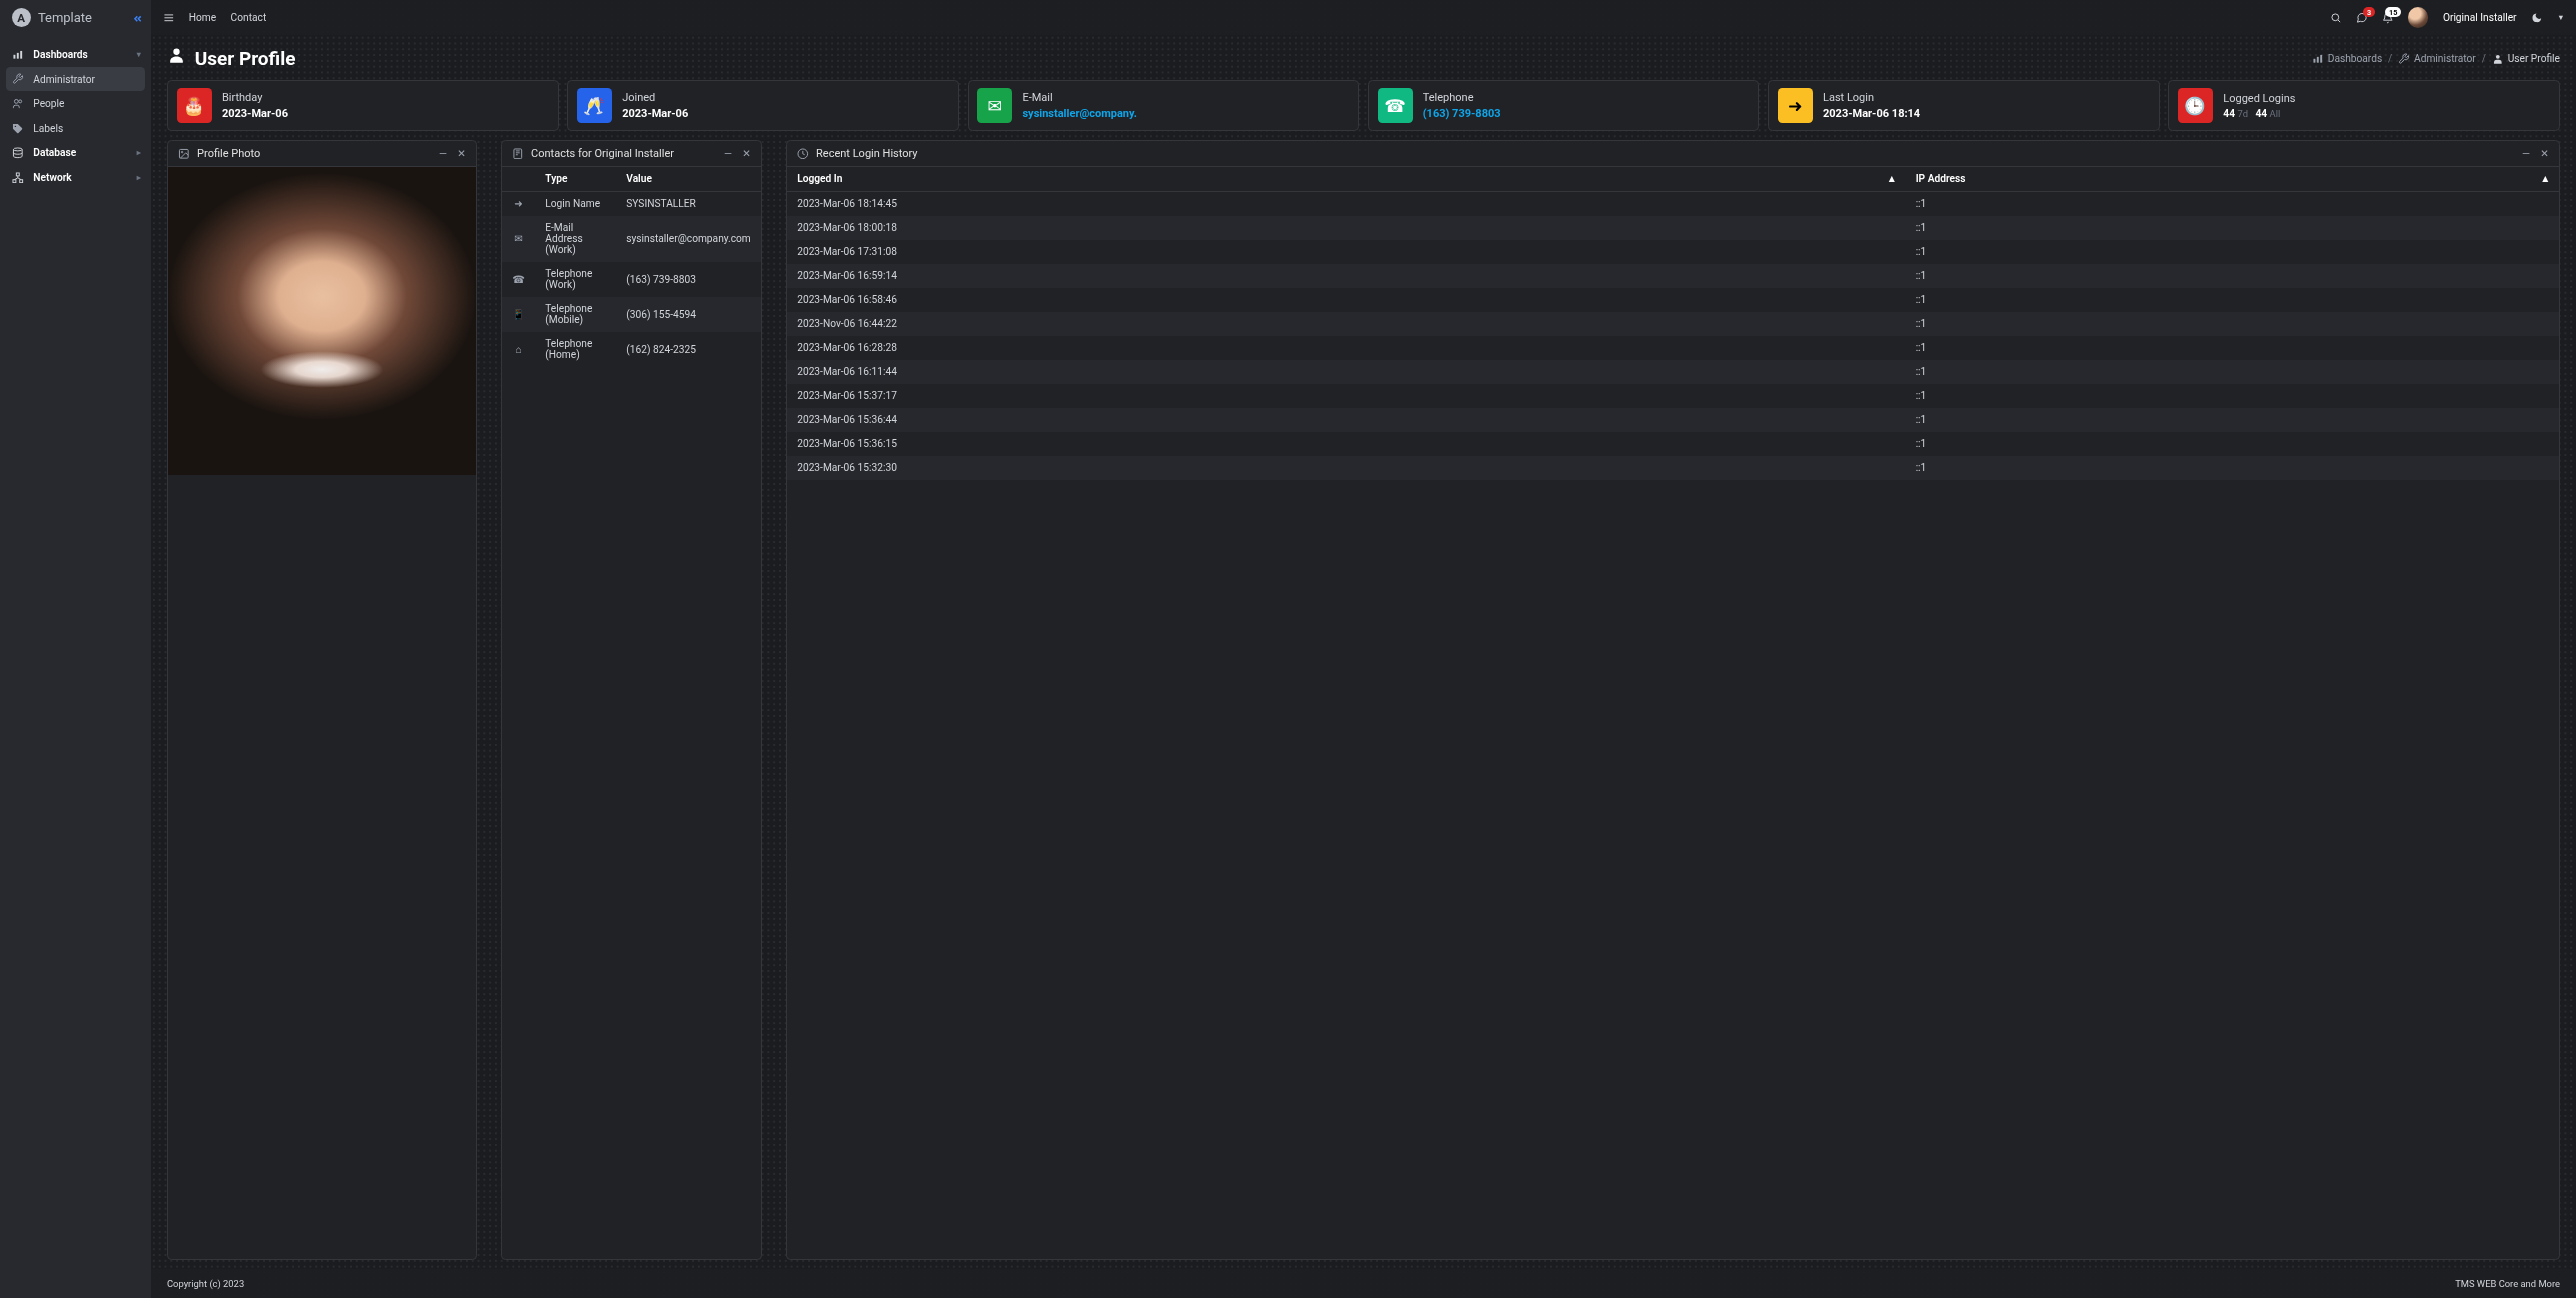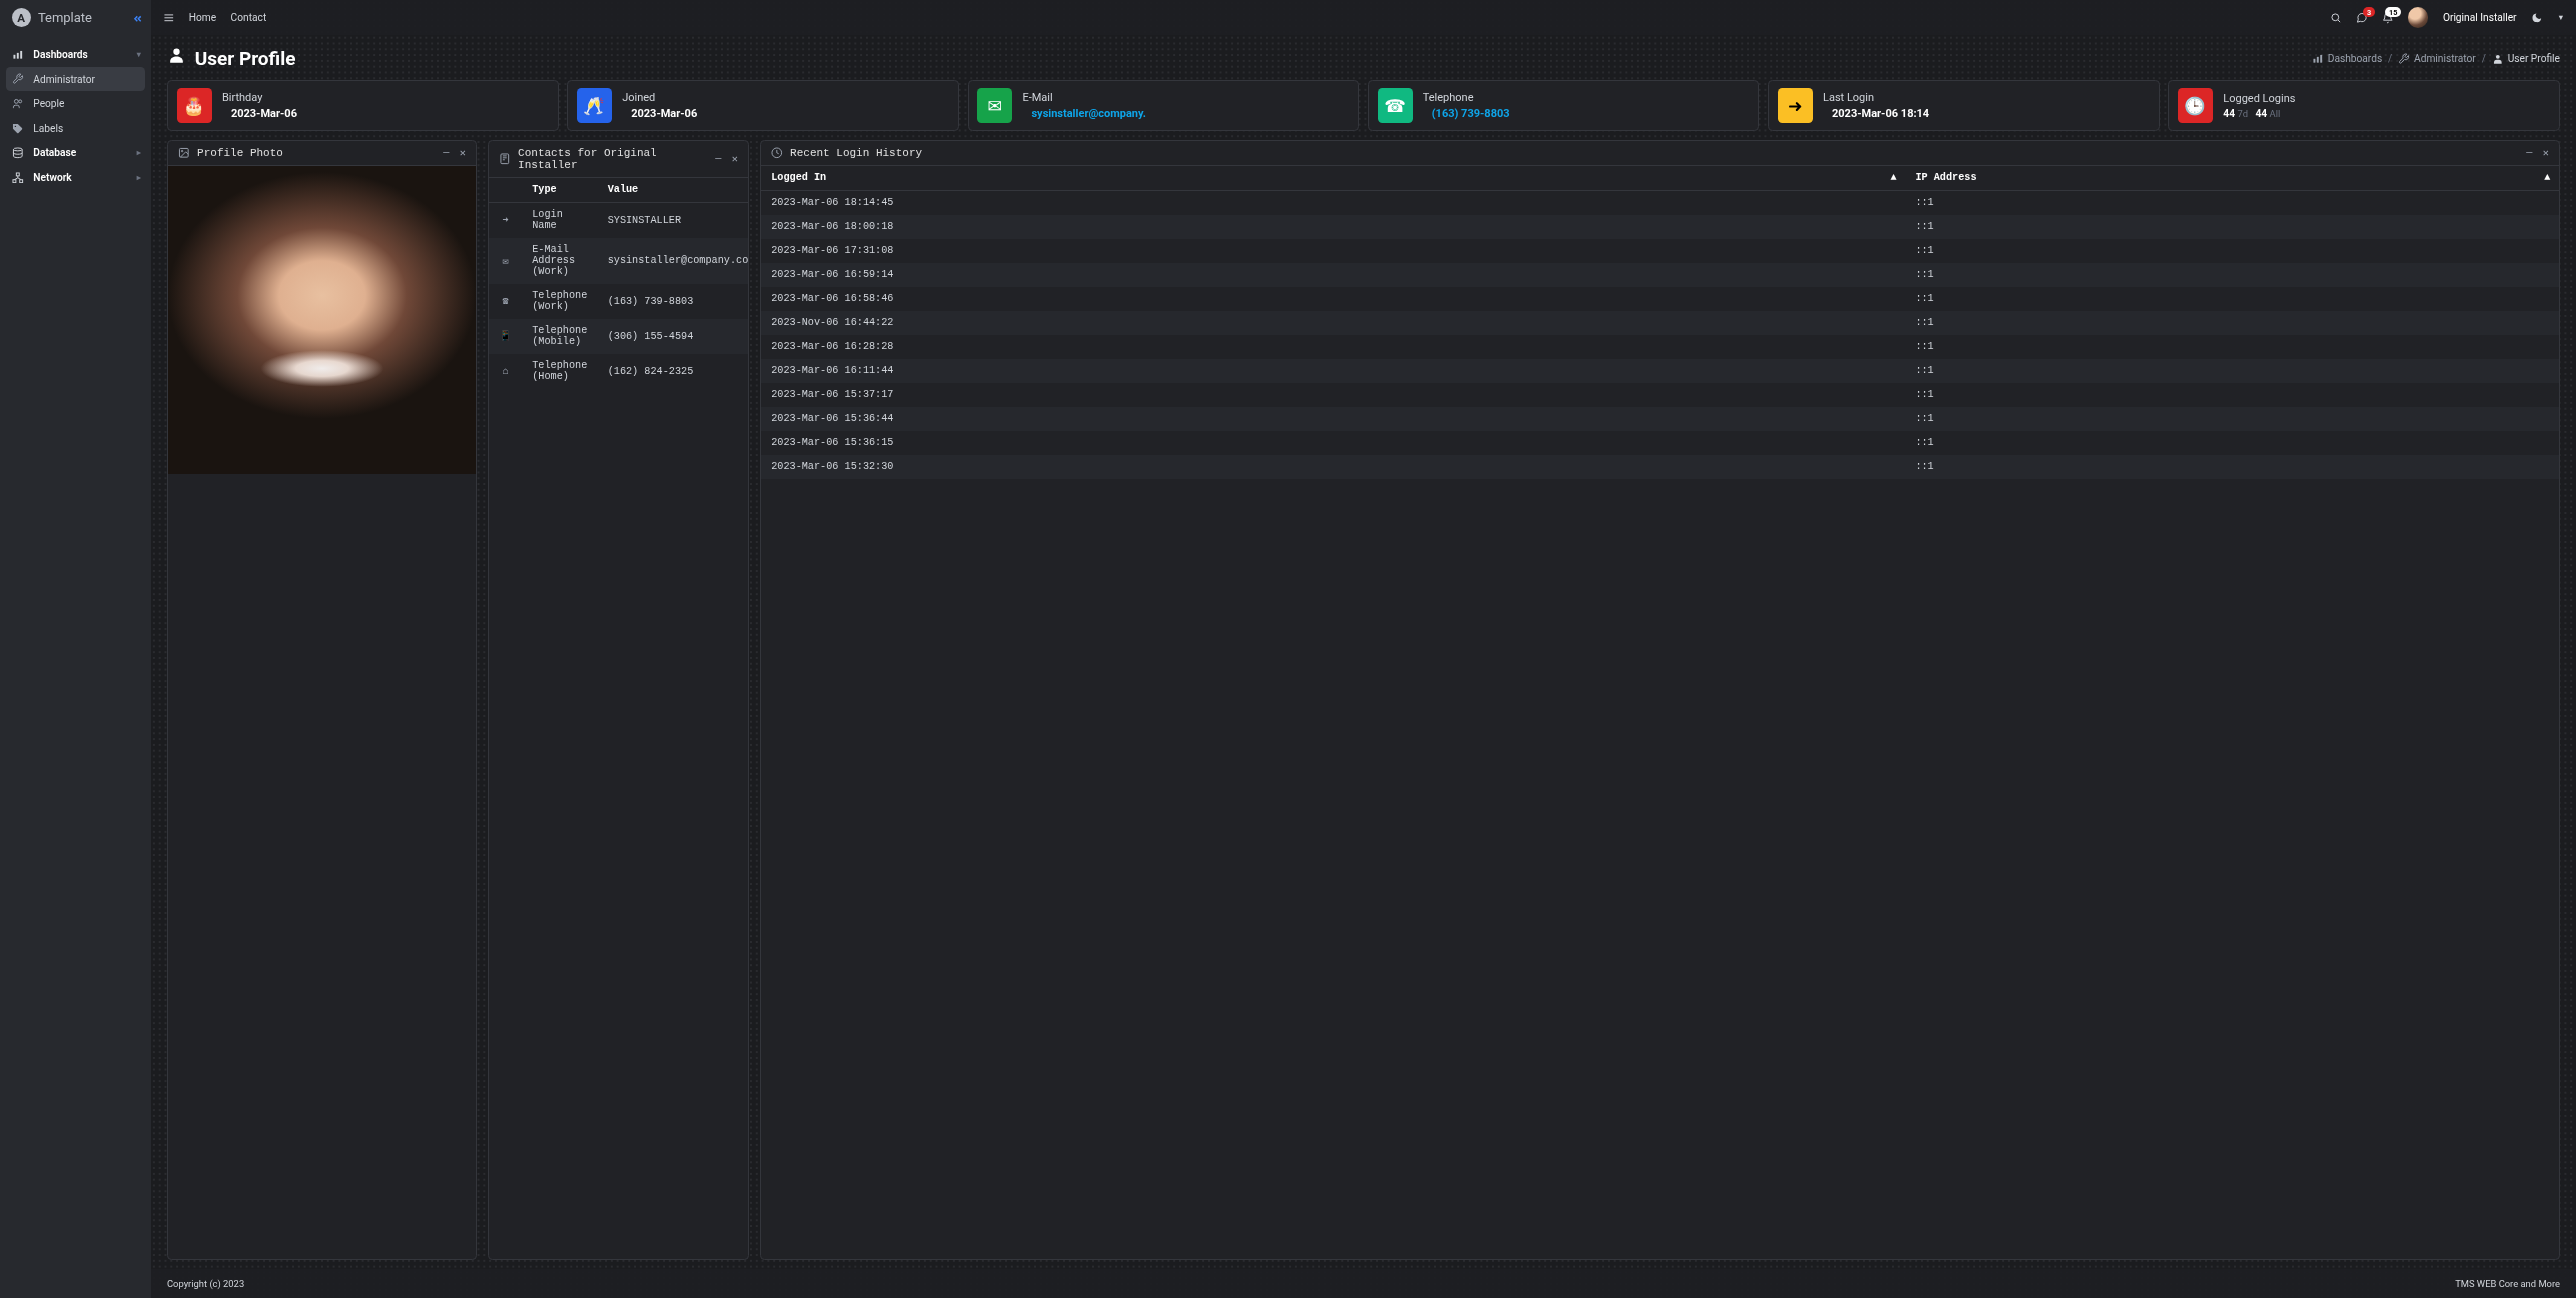--- a/index.html
+++ b/index.html
@@ -147,27 +147,27 @@
   font-size: 17.4px;
   flex-shrink: 0;
 }
 .stat-red { background: #dc2626; }
 .stat-blue { background: #2563eb; }
 .stat-green { background: #16a34a; }
 .stat-teal { background: #10b981; }
 .stat-yellow { background: #fbbf24; color: #000; }
 .stat-text { display: flex; flex-direction: column; gap: 2.9px; min-width: 0; overflow: hidden; }
 .stat-label { color: #d1d5db; font-size: 11px; }
-.stat-value { color: #fff; font-size: 11px; font-weight: 700; white-space: nowrap; overflow: hidden; text-overflow: ellipsis; margin-left: 9px; }
+.stat-value { color: #fff; font-size: 11px; font-weight: 700; white-space: nowrap; overflow: hidden; text-overflow: ellipsis; }
 .stat-value.link { color: #0ea5e9; }
 .stat-multi { display: flex; gap: 7.3px; }
 .stat-multi .muted { color: #6b7280; font-weight: 400; font-size: 9.4px; }
 
 
-.panels-row { flex: 1; display: flex; gap: 11px; padding: 0 16px 8.7px; min-height: 0; font-family: Liberation Mono, monospace; }
+.panels-row { flex: 1; display: flex; gap: 24px; padding: 0 16px 8.7px; min-height: 0; }
 .panel {
   background: #212226;
   border: 0.7px solid #34363c;
   border-radius: 4.4px;
   display: flex;
   flex-direction: column;
   overflow: hidden;
 }
 .panel-photo { width: 310px; }
 .panel-contacts { width: 261px; }

